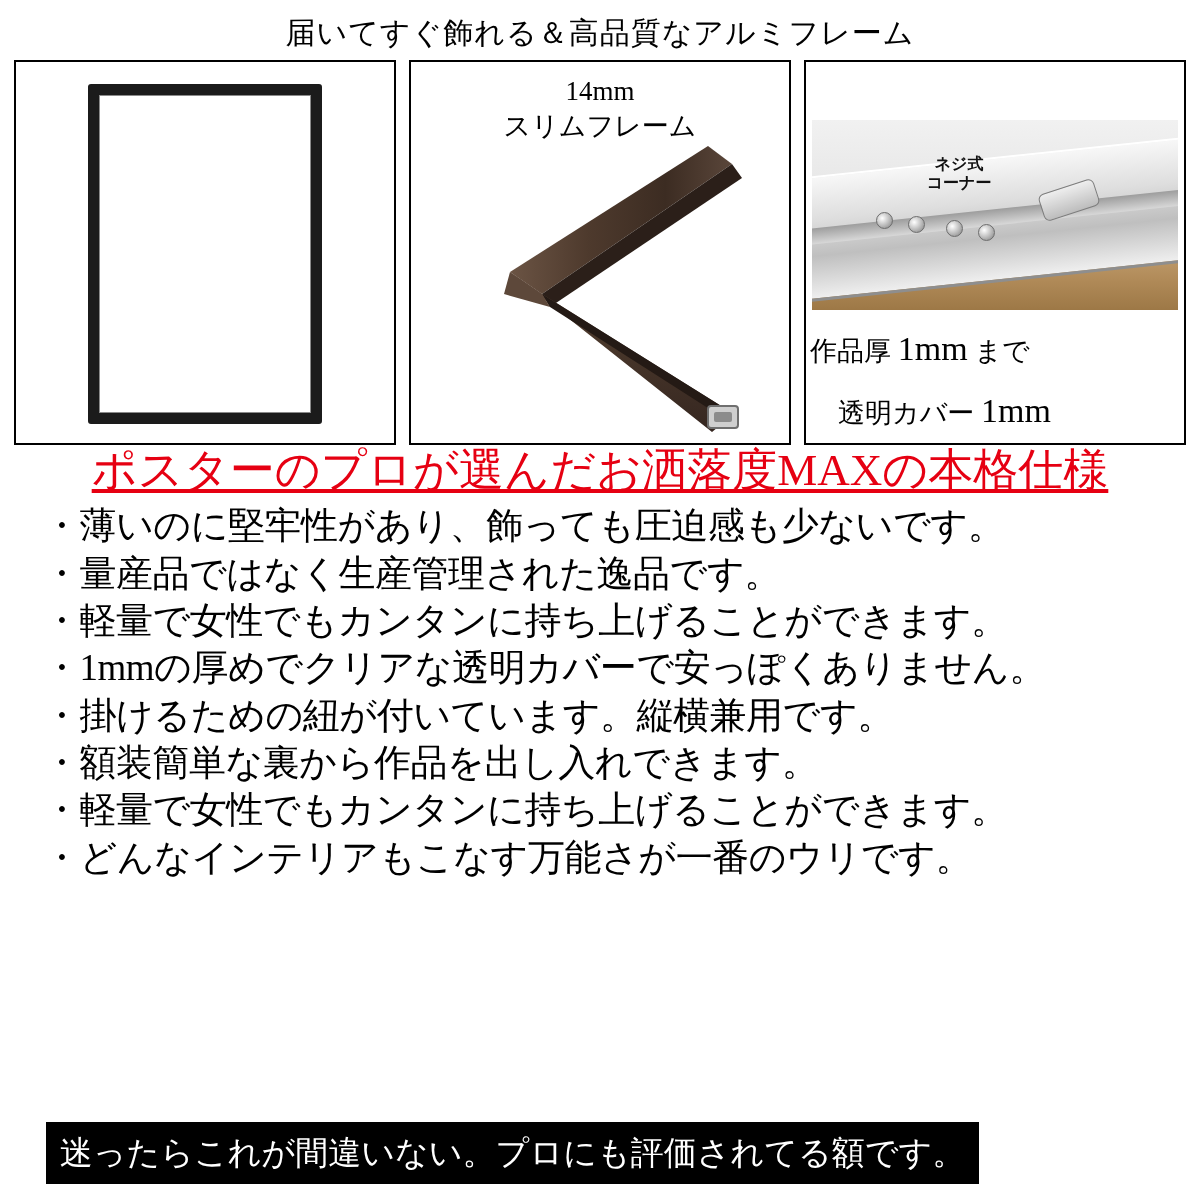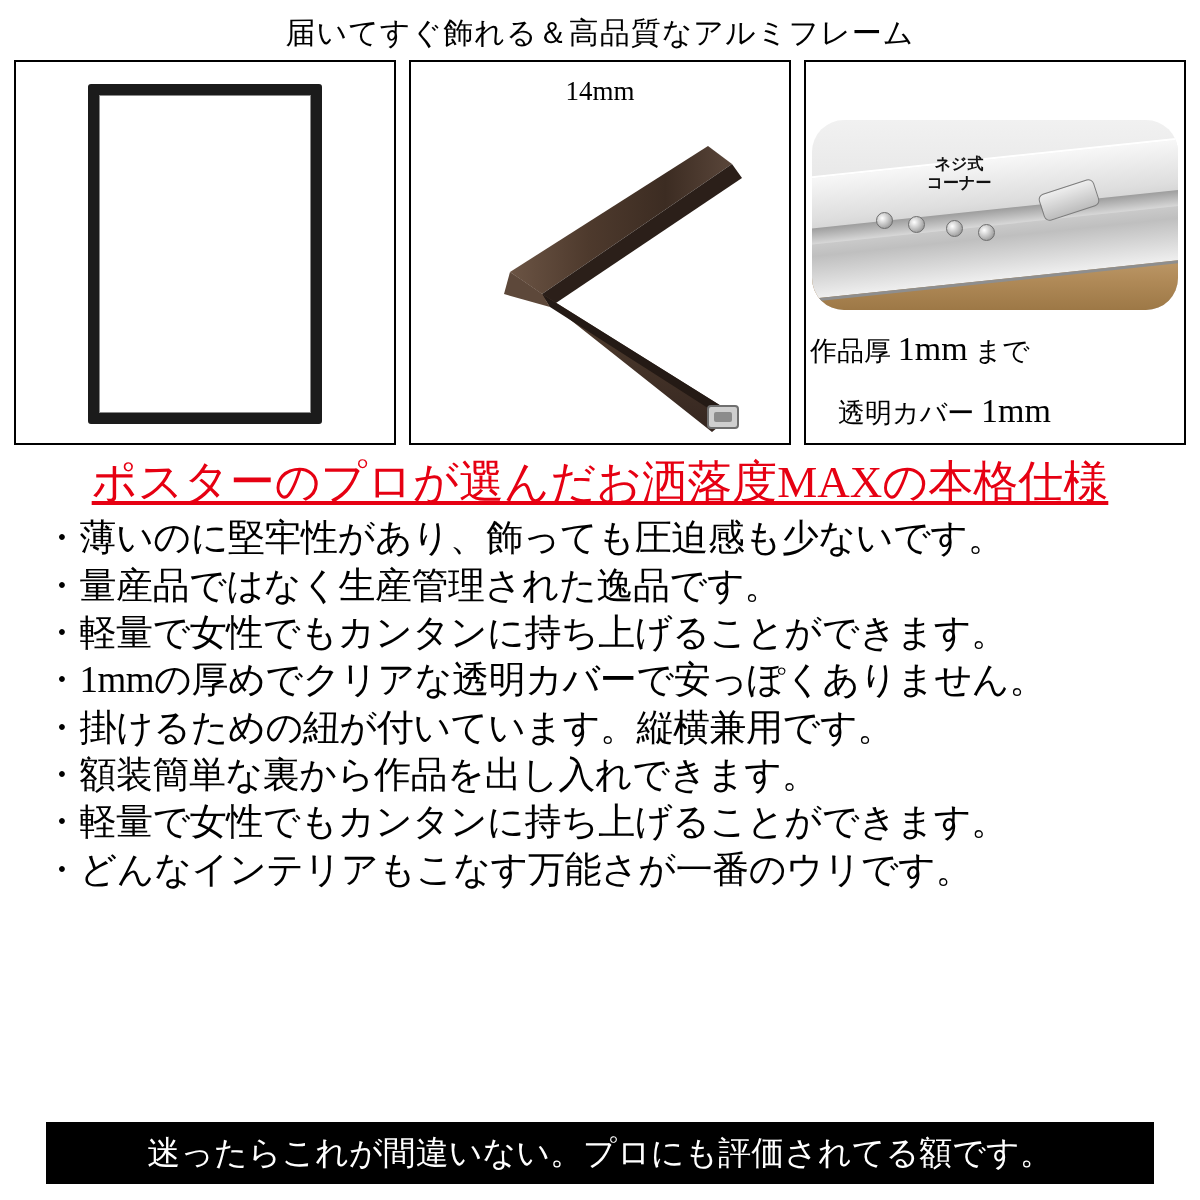--- a/index.html
+++ b/index.html
@@ -96,21 +96,20 @@
     letter-spacing: 0px;
   }
   .photo {
     position: absolute;
     top: 58px;
     left: 6px;
     width: 366px;
     height: 190px;
     overflow: hidden;
     background: linear-gradient(180deg,#f1f1f1 0%,#e6e6e6 40%,#cfcfcf 100%);
-    border-radius: 32px;
   }
   .photo .wood {
     position: absolute;
     left: 0; right: 0; bottom: 0;
     height: 74px;
     background: linear-gradient(180deg,#caa779 0%, #b08a58 60%, #9d7846 100%);
   }
   .photo .alum-plate {
     position: absolute;
     left: -40px;
@@ -163,21 +162,21 @@
     white-space: nowrap;
   }
   .panel-c .spec .big {
     font-size: 34px;
   }
   .spec-1 { top: 268px; }
   .spec-2 { top: 330px; margin-left: 28px; }
 
   
   .red-line {
-    margin: 14px 0 2px 0;
+    margin: 2px 0 2px 0;
     text-align: center;
     color: #e60012;
     font-size: 45px;
     line-height: 1.05;
     text-decoration: underline;
     text-underline-offset: 4px;
     white-space: nowrap;
     font-weight: 400;
   }
 
@@ -191,21 +190,21 @@
     line-height: 1.28;
     white-space: nowrap;
     letter-spacing: -0.5px;
   }
 
   
   .footer {
     position: absolute;
     left: 46px;
     bottom: 16px;
-    width: 1108px;
+    width: 933px;
     height: 62px;
     background: #000000;
     color: #ffffff;
     display: flex;
     align-items: center;
     justify-content: center;
     font-size: 33px;
     white-space: nowrap;
   }
 </style>
@@ -218,20 +217,21 @@
 
   <div class="panel panel-a">
     <div class="frame-outer">
       <div class="frame-inner-line"></div>
     </div>
   </div>
 
   <div class="panel panel-b">
     <div class="cap-top">
       <div>14mm</div>
+      <div>スリムフレーム</div>
     </div>
     <div class="corner-wrap">
       <svg class="corner-svg" width="300" height="290" viewBox="0 0 300 290">
         <defs>
           <linearGradient id="gBar" x1="0" y1="0" x2="1" y2="0">
             <stop offset="0%" stop-color="#6b5444"></stop>
             <stop offset="35%" stop-color="#4e3a2d"></stop>
             <stop offset="70%" stop-color="#3c2c22"></stop>
             <stop offset="100%" stop-color="#5a463a"></stop>
           </linearGradient>

